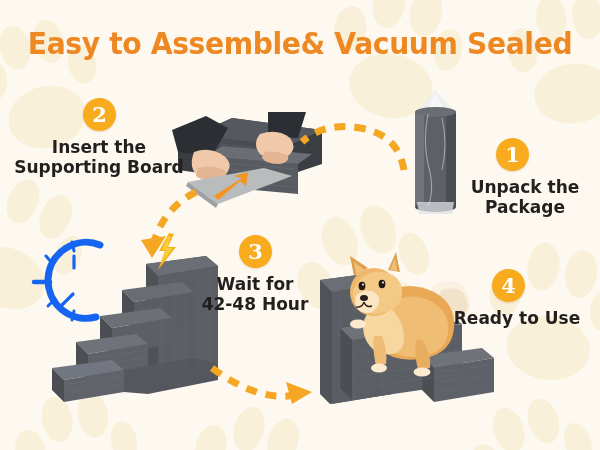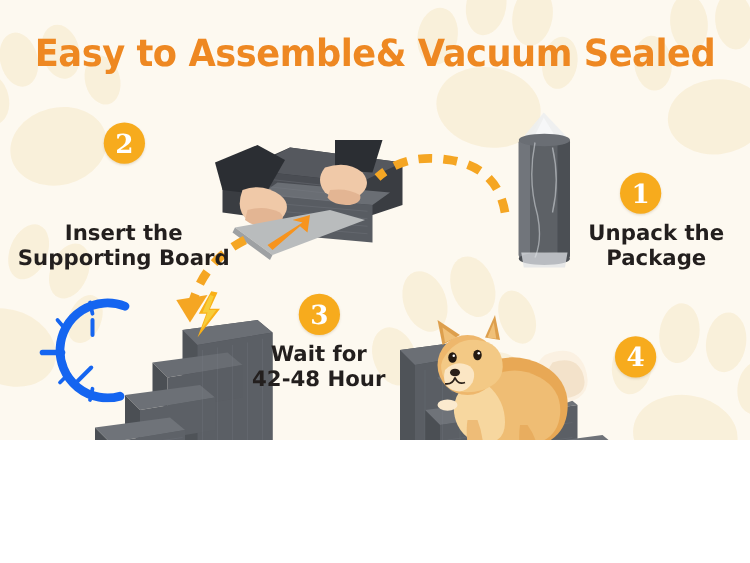--- a/index.html
+++ b/index.html
@@ -3,21 +3,21 @@
 <meta charset="utf-8">
 <style>
   html, body {
     margin: 0;
     padding: 0;
     background: #ffffff;
   }
   #poster {
     position: relative;
     width: 600px;
-    height: 352px;
+    height: 450px;
     overflow: hidden;
     background: #fdf9f0;
     font-family: "Liberation Sans", sans-serif;
   }
 
   
   .bg-paws {
     position: absolute;
     inset: 0;
     z-index: 0;
@@ -73,21 +73,21 @@
     font-family: "DejaVu Sans", sans-serif;
     font-weight: bold;
     font-size: 17px;
     line-height: 1.17;
     color: #231f1e;
     white-space: pre-line;
   }
 
   
   #badge-2 { left: 83px;  top: 98px; }
-  #cap-2   { left: 8px;   top: 138px; width: 182px; margin-top: 40px; }
+  #cap-2   { left: 8px;   top: 138px; width: 182px; }
   
   #badge-1 { left: 496px; top: 138px; }
   #cap-1   { left: 444px; top: 178px; width: 162px; }
   
   #badge-3 { left: 239px; top: 235px; }
   #cap-3   { left: 181px; top: 275px; width: 148px; }
   
   #badge-4 { left: 492px; top: 269px; }
   #cap-4   { left: 437px; top: 309px; width: 160px; }
 
@@ -452,14 +452,15 @@
 
   <div class="badge" id="badge-1">1</div>
   <div class="caption" id="cap-1">Unpack the
 Package</div>
 
   <div class="badge" id="badge-3">3</div>
   <div class="caption" id="cap-3">Wait for
 42-48 Hour</div>
 
   <div class="badge" id="badge-4">4</div>
+  <div class="caption" id="cap-4">Ready to Use</div>
 
 </div>
 
 </body></html>

